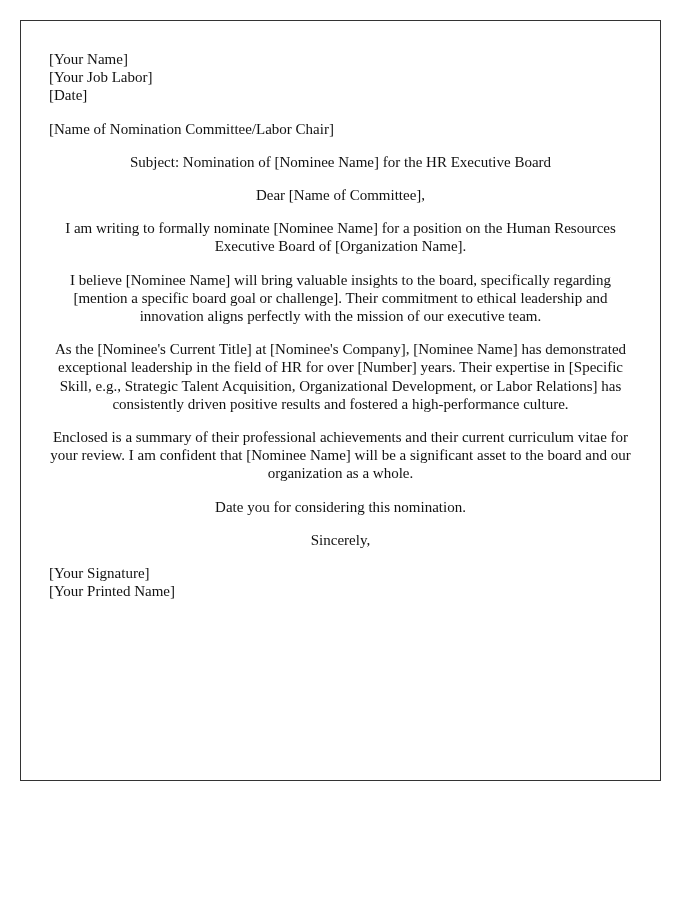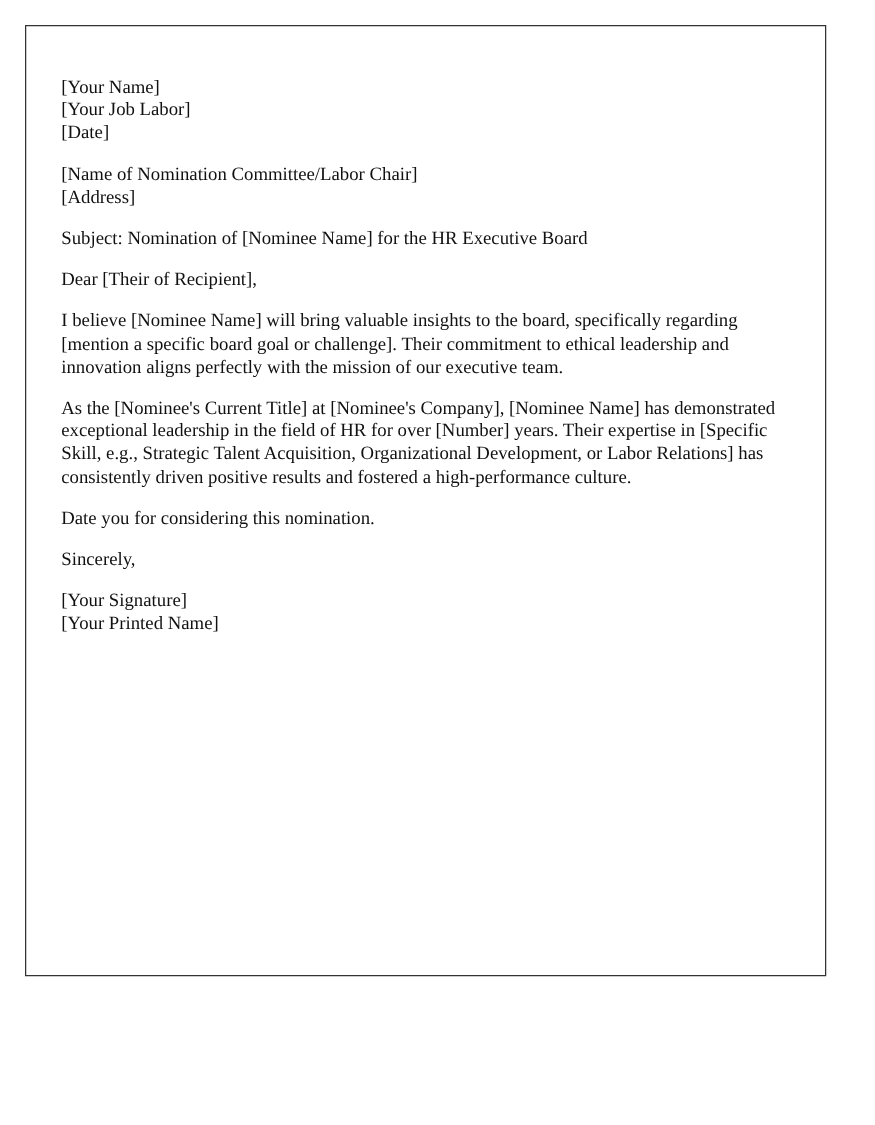--- a/index.html
+++ b/index.html
@@ -20,51 +20,53 @@
       top: 20px;
       width: 641px;
       height: 761px;
       box-sizing: border-box;
       border: 1px solid #333333;
       padding: 28px 28px 20px 28px;
       font-size: 15px;
       line-height: 18.2px;
     }
     .block {
-      margin: 12px 0 15px 0;
+      margin: 1px 0 15px 0;
     }
     .line {
       display: block;
     }
     p {
       margin: 0 0 15px 0;
+      text-align: center;
     }
   </style>
 </head>
 <body>
 
 <div class="letter">
 
   <div class="block">
     <span class="line">[Your Name]</span>
     <span class="line">[Your Job Labor]</span>
     <span class="line">[Date]</span>
   </div>
 
   <div class="block">
     <span class="line">[Name of Nomination Committee/Labor Chair]</span>
-    <span class="line">[Address]</span>
   </div>
 
   <p>Subject: Nomination of [Nominee Name] for the HR Executive Board</p>
 
-  <p>Dear [Their of Recipient],</p>
+  <p>Dear [Name of Committee],</p>
 
+  <p>I am writing to formally nominate [Nominee Name] for a position on the Human Resources Executive Board of [Organization Name].</p>
   <p>I believe [Nominee Name] will bring valuable insights to the board, specifically regarding [mention a specific board goal or challenge]. Their commitment to ethical leadership and innovation aligns perfectly with the mission of our executive team.</p>
   <p>As the [Nominee's Current Title] at [Nominee's Company], [Nominee Name] has demonstrated exceptional leadership in the field of HR for over [Number] years. Their expertise in [Specific Skill, e.g., Strategic Talent Acquisition, Organizational Development, or Labor Relations] has consistently driven positive results and fostered a high-performance culture.</p>
+  <p>Enclosed is a summary of their professional achievements and their current curriculum vitae for your review. I am confident that [Nominee Name] will be a significant asset to the board and our organization as a whole.</p>
   <p>Date you for considering this nomination.</p>
 
   <p>Sincerely,</p>
 
   <div class="block">
     <span class="line">[Your Signature]</span>
     <span class="line">[Your Printed Name]</span>
   </div>
 
 </div>

